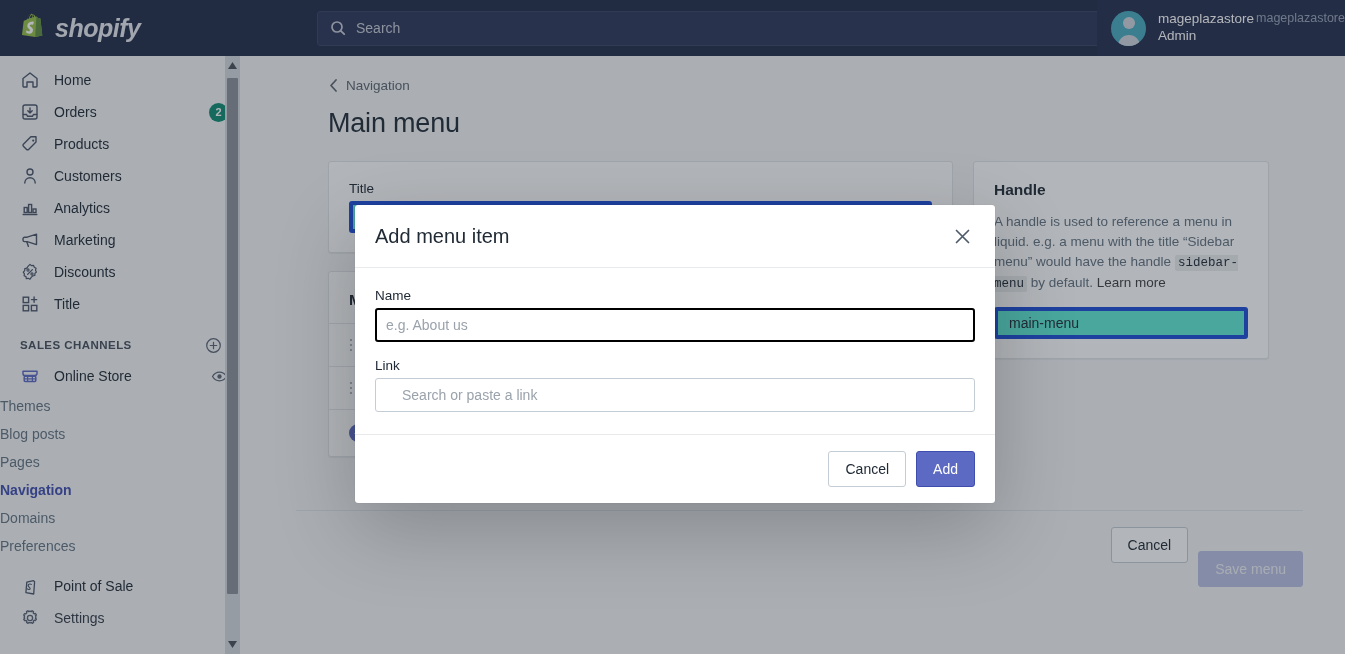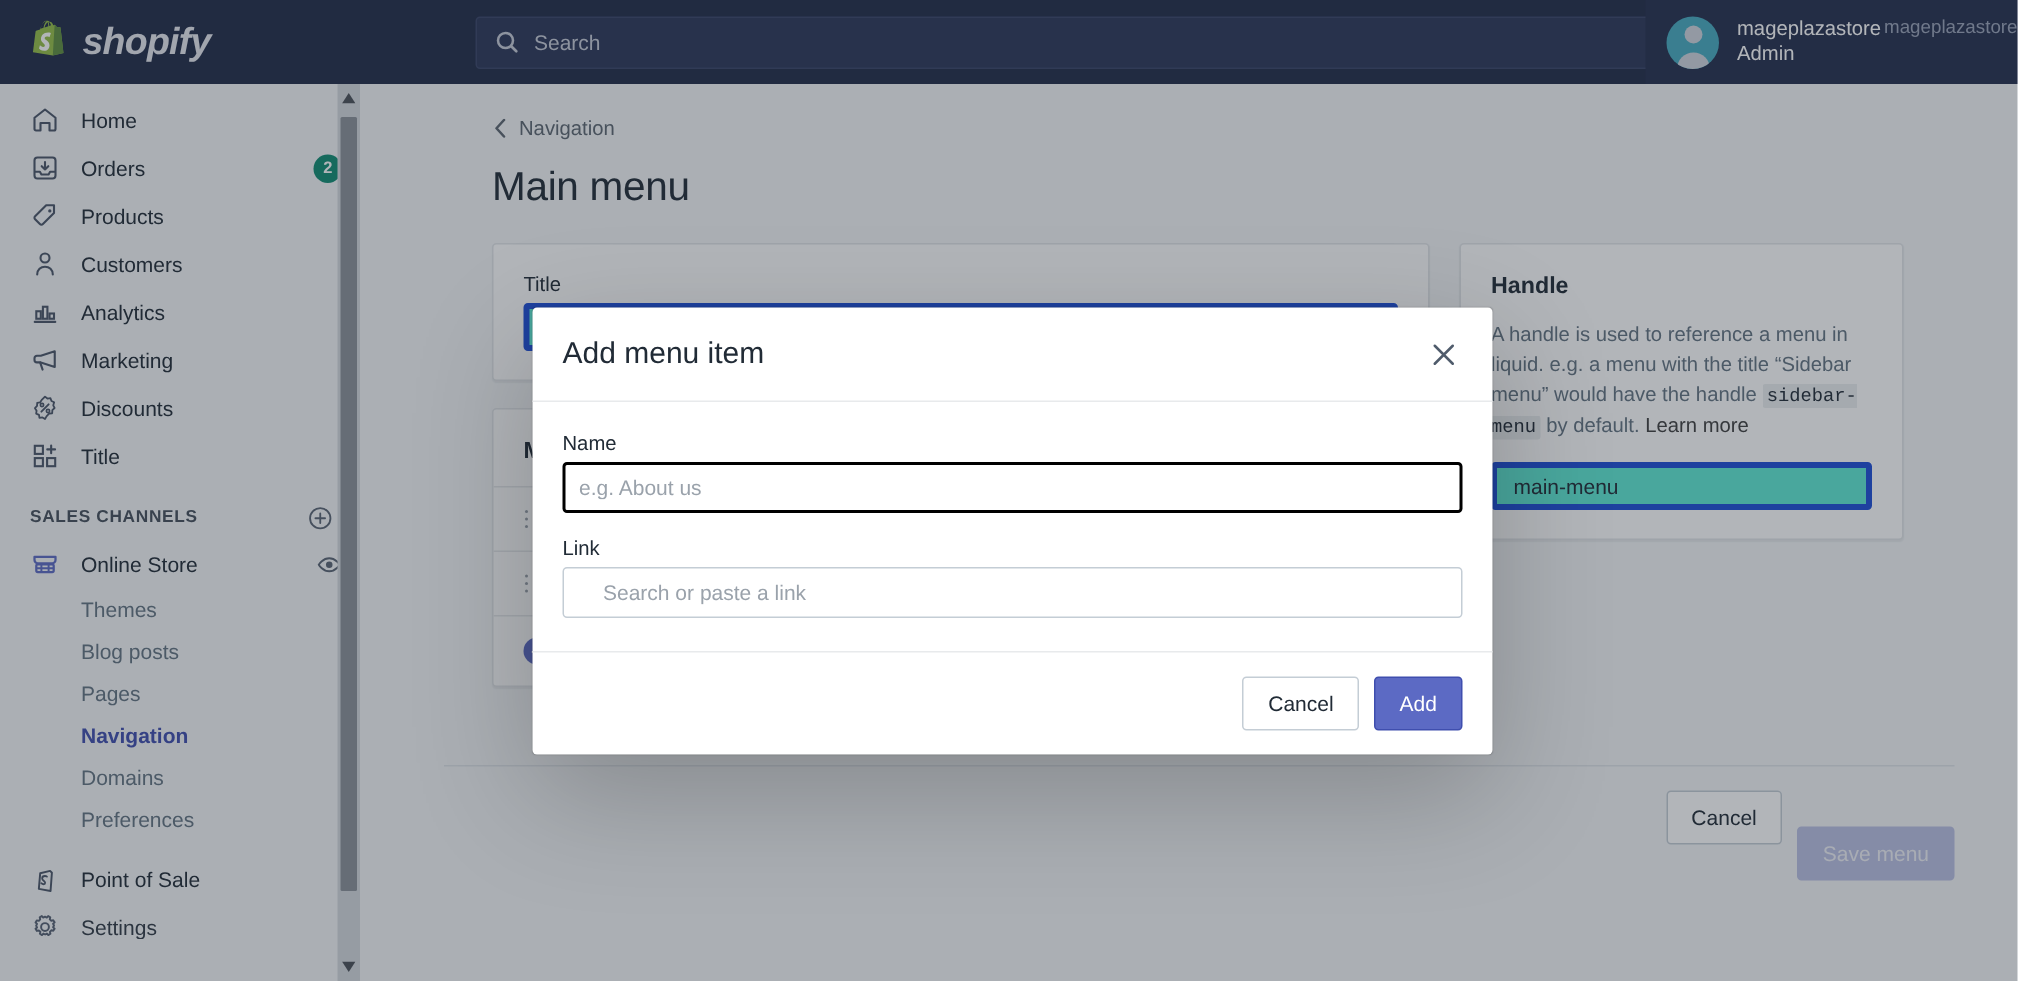--- a/index.html
+++ b/index.html
@@ -76,21 +76,21 @@
   }
   .nav-gap { height: 8px; }
   .section-head {
     display: flex; align-items: center; justify-content: space-between;
     padding: 0 18px 0 20px; height: 30px; margin-top: 10px;
   }
   .section-title {
     color: #454f5b; font-size: 11.5px; font-weight: bold; letter-spacing: .45px;
   }
   .sub-item {
-    height: 28px; display: flex; align-items: center; padding-left: 54px;
+    height: 28px; display: flex; align-items: center; 
     font-size: 14px; color: #637381; cursor: pointer;
   }
   .sub-item.active { color: #3f4eae; font-weight: bold; }
   .sidebar-scroll {
     position: absolute; right: 0; top: 0; width: 15px; height: 598px;
     background: #d5d9de; z-index: 4;
   }
   .sb-thumb {
     position: absolute; left: 2px; top: 22px; width: 11px; height: 516px;
     background: #8b9199; border-radius: 1px;

